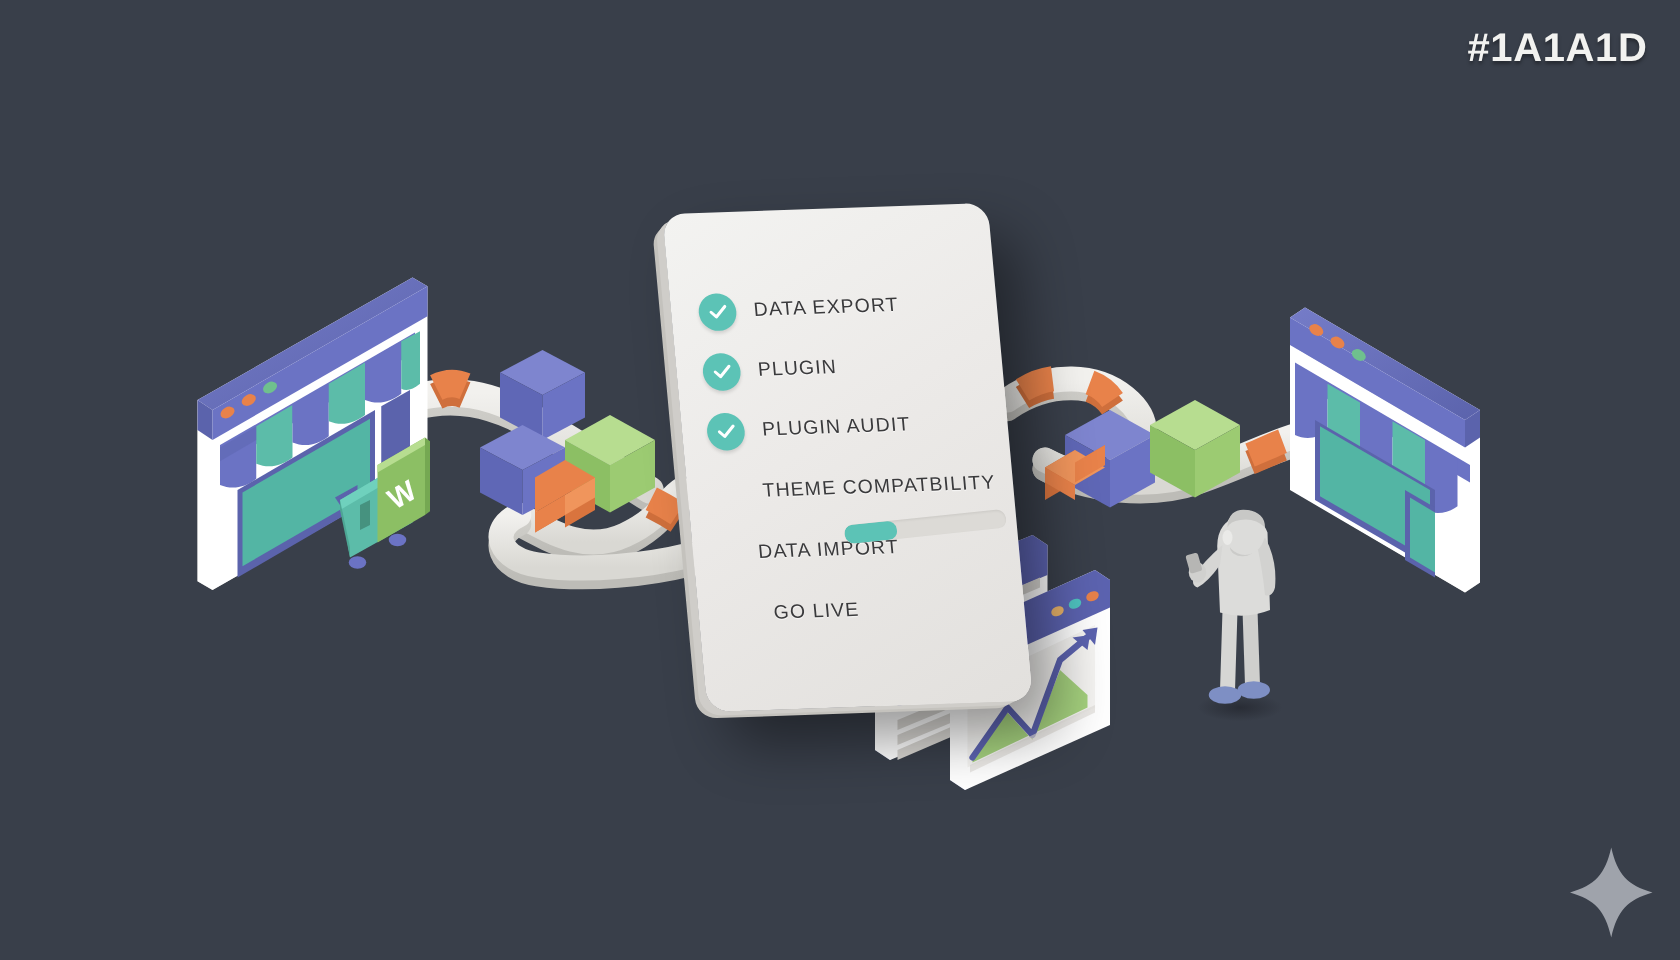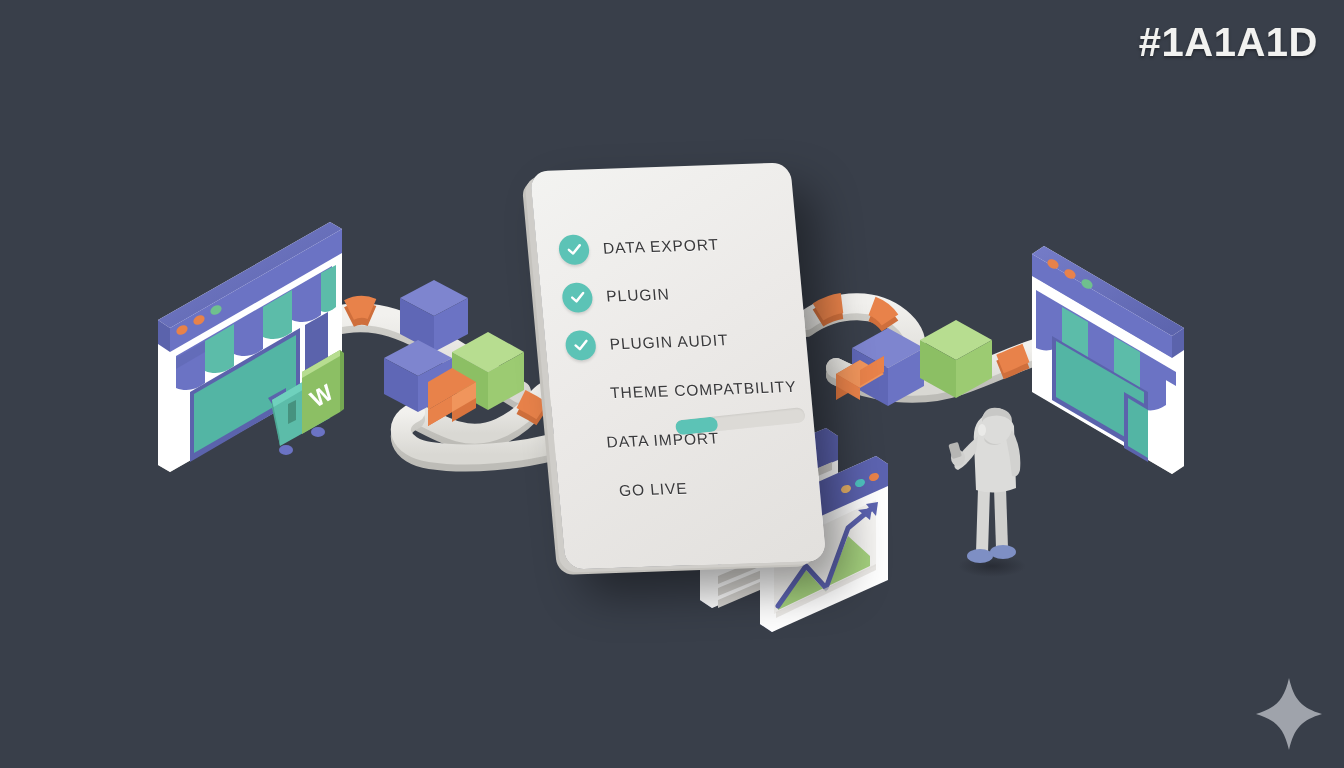--- a/index.html
+++ b/index.html
@@ -8,21 +8,21 @@
     background:#393f4a;
     font-family:"Liberation Sans", sans-serif;
     position:relative;
   }
   #stage{position:absolute;inset:0;}
   svg.layer{position:absolute;left:0;top:0;width:1344px;height:768px;}
 
   .wm{
     position:absolute;right:26px;top:20px;
     font-family:"Liberation Sans", sans-serif;
-    font-size:40px;font-weight:700;letter-spacing:.5px;
+    font-size:32px;font-weight:700;letter-spacing:.5px;
     color:#f2f2f0;
     text-shadow:0 2px 3px rgba(0,0,0,.35);
     user-select:none;
   }
 
   
   .card{
     position:absolute;
     left:548px;top:166px;
     width:260px;height:400px;

